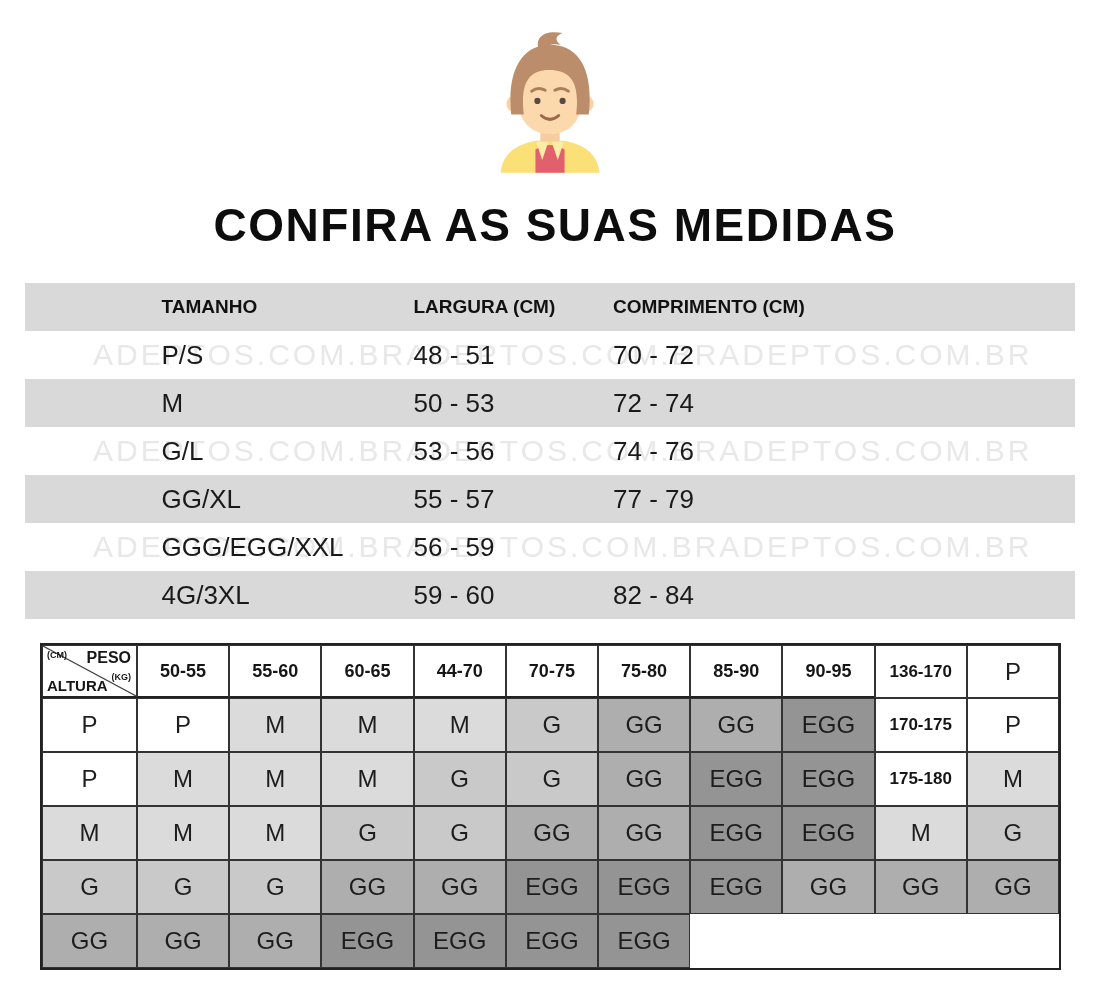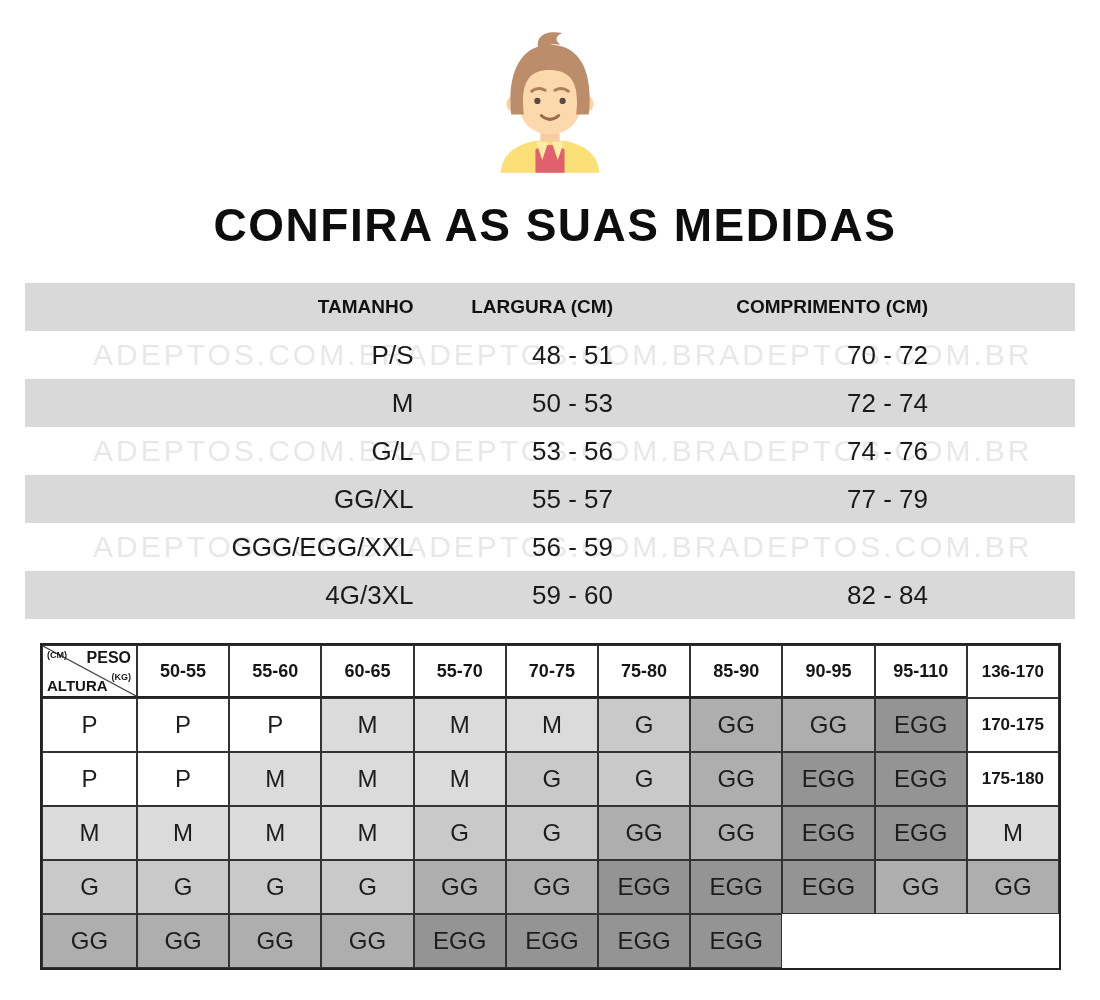--- a/index.html
+++ b/index.html
@@ -11,21 +11,21 @@
 
   
   .title{position:absolute;top:198px;left:0;width:100%;text-align:center;
          font-size:46px;font-weight:800;letter-spacing:1.5px;color:#0d0d0d;white-space:nowrap;}
 
   
   .t1{position:absolute;left:25px;top:283px;width:1050px;}
   .t1-row{position:relative;height:48px;display:grid;
           grid-template-columns:13% 24% 19% 30% 14%;align-items:center;}
   .t1-row.stripe{background:#d9d9d9;}
-  .t1-cell{text-align:right;z-index:1;font-size:26px;font-weight:400;color:#1a1a1a;white-space:nowrap;}
+  .t1-cell{text-align:left;z-index:1;font-size:26px;font-weight:400;color:#1a1a1a;white-space:nowrap;}
   .t1-cell.c1{grid-column:2;}
   .t1-cell.c2{grid-column:3;}
   .t1-cell.c3{grid-column:4;}
   .t1-head .t1-cell{font-size:19px;font-weight:bold;color:#111;}
   .watermark{position:absolute;inset:0;display:flex;justify-content:space-between;align-items:center;
              padding:0 78px 0 68px;z-index:0;color:#e8e8e8;font-size:30px;letter-spacing:3px;
              white-space:nowrap;overflow:hidden;}
 
   
   .t2{position:absolute;left:40px;top:643px;width:1017px;border:2px solid #222;
@@ -141,26 +141,25 @@
         <line x1="0" y1="0" x2="95" y2="53" stroke="#444" stroke-width="1.2"></line>
       </svg>
       <span class="peso">PESO</span>
       <span class="kg">(KG)</span>
       <span class="cm">(CM)</span>
       <span class="altura">ALTURA</span>
     </div>
   <div class="t2-cell t2-head">50-55</div>
       <div class="t2-cell t2-head">55-60</div>
       <div class="t2-cell t2-head">60-65</div>
-      <div class="t2-cell t2-head">55-70</div>
+      <div class="t2-cell t2-head">44-70</div>
       <div class="t2-cell t2-head">70-75</div>
       <div class="t2-cell t2-head">75-80</div>
       <div class="t2-cell t2-head">85-90</div>
       <div class="t2-cell t2-head">90-95</div>
-      <div class="t2-cell t2-head">95-110</div>
       <div class="t2-cell t2-label">136-170</div>
       <div class="t2-cell t2-size" style="background: rgb(255, 255, 255);">P</div>
       <div class="t2-cell t2-size" style="background: rgb(255, 255, 255);">P</div>
       <div class="t2-cell t2-size" style="background: rgb(255, 255, 255);">P</div>
       <div class="t2-cell t2-size" style="background: rgb(219, 219, 219);">M</div>
       <div class="t2-cell t2-size" style="background: rgb(219, 219, 219);">M</div>
       <div class="t2-cell t2-size" style="background: rgb(219, 219, 219);">M</div>
       <div class="t2-cell t2-size" style="background: rgb(201, 201, 201);">G</div>
       <div class="t2-cell t2-size" style="background: rgb(174, 174, 174);">GG</div>
       <div class="t2-cell t2-size" style="background: rgb(174, 174, 174);">GG</div>

